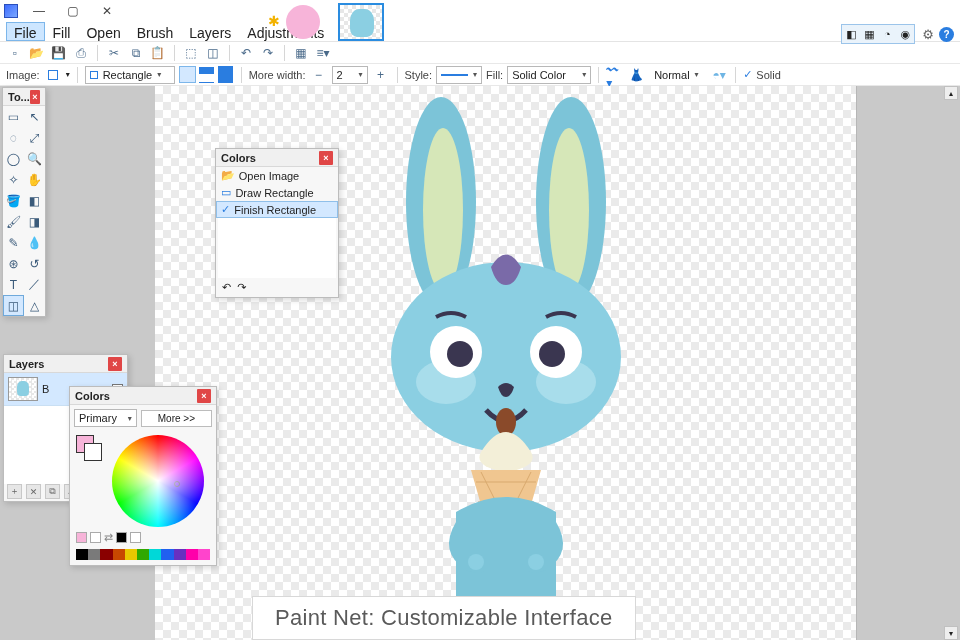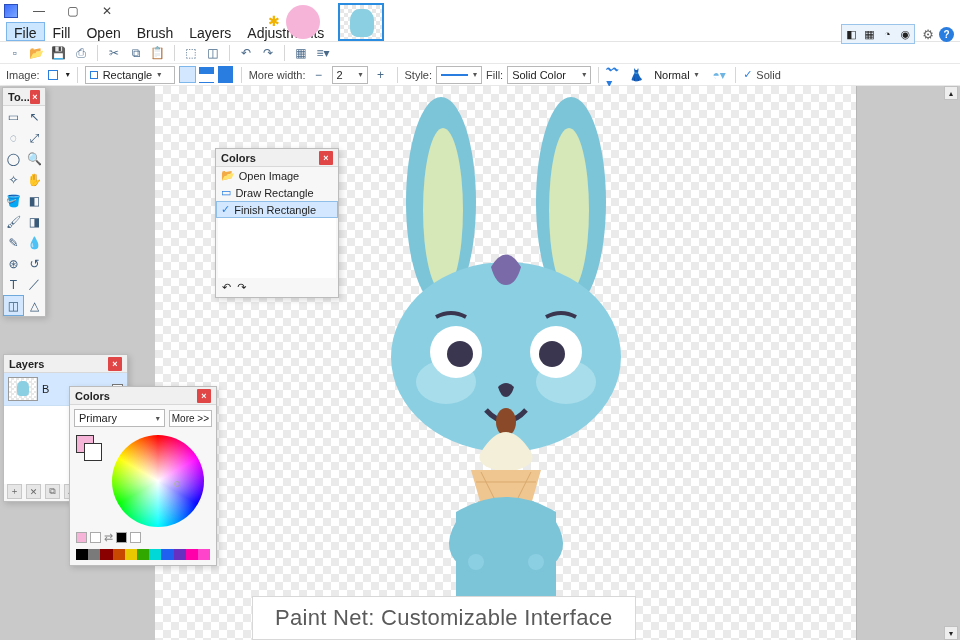--- a/index.html
+++ b/index.html
@@ -59,21 +59,21 @@
   .layerspanel .ftr { position:absolute; bottom:2px; left:3px; display:flex; gap:4px; }
   .layerspanel .ftr div { width:15px;height:15px;background:#e6e6e6;border:1px solid #c8c8c8; display:flex;align-items:center;justify-content:center;font-size:9px;color:#666;}
   .historypanel { left:215px; top:148px; width:124px; }
   .historypanel .hrow { display:flex; align-items:center; gap:4px; padding:2px 5px; font-size:11px; }
   .historypanel .hrow.sel { background:#d3e8ff; border:1px solid #8fbfe9; padding:1px 4px;}
   .historypanel .blank { height:60px; background:#fff; margin:0 2px; }
   .historypanel .hftr { display:flex; gap:6px; padding:3px 6px; color:#8aa8c2; font-size:12px; }
   .colorspanel { left:69px; top:386px; width:148px; }
   .colorspanel .toprow { display:flex; align-items:center; gap:4px; padding:4px; }
   .colorspanel .combo { flex:1; }
-  .colorspanel .morebtn { border:1px solid #bcbcbc; background:#fff; padding:2px 2px; font-size:10px; }
+  .colorspanel .morebtn { border:1px solid #bcbcbc; background:#fff; padding:2px 16px; font-size:10px; }
   .colorspanel .body { display:flex; padding:4px 6px 2px 6px; gap:6px; }
   .swpair { position:relative; width:30px; height:30px; }
   .swpair .a { position:absolute; left:0; top:0; width:18px;height:18px;background:#f7b4d9;border:1px solid #333; }
   .swpair .b { position:absolute; left:8px; top:8px; width:18px;height:18px;background:#fff;border:1px solid #333; }
   .wheel { width:92px; height:92px; border-radius:50%; background:conic-gradient(red,magenta,blue,cyan,lime,yellow,red); position:relative; }
   .wheel::after{content:"";position:absolute;inset:0;border-radius:50%;background:radial-gradient(circle,#fff 0%,rgba(255,255,255,0) 70%);}
   .wheel .dot { position:absolute; width:6px;height:6px;border:1px solid #333;border-radius:50%;background:transparent; left:62px; top:46px;}
   .colorspanel .mini { display:flex; gap:3px; padding:2px 6px; align-items:center; }
   .colorspanel .mini div { width:11px;height:11px;border:1px solid #aaa; }
   .colorspanel .strip { height:11px; margin:3px 6px 5px 6px; display:flex; }

